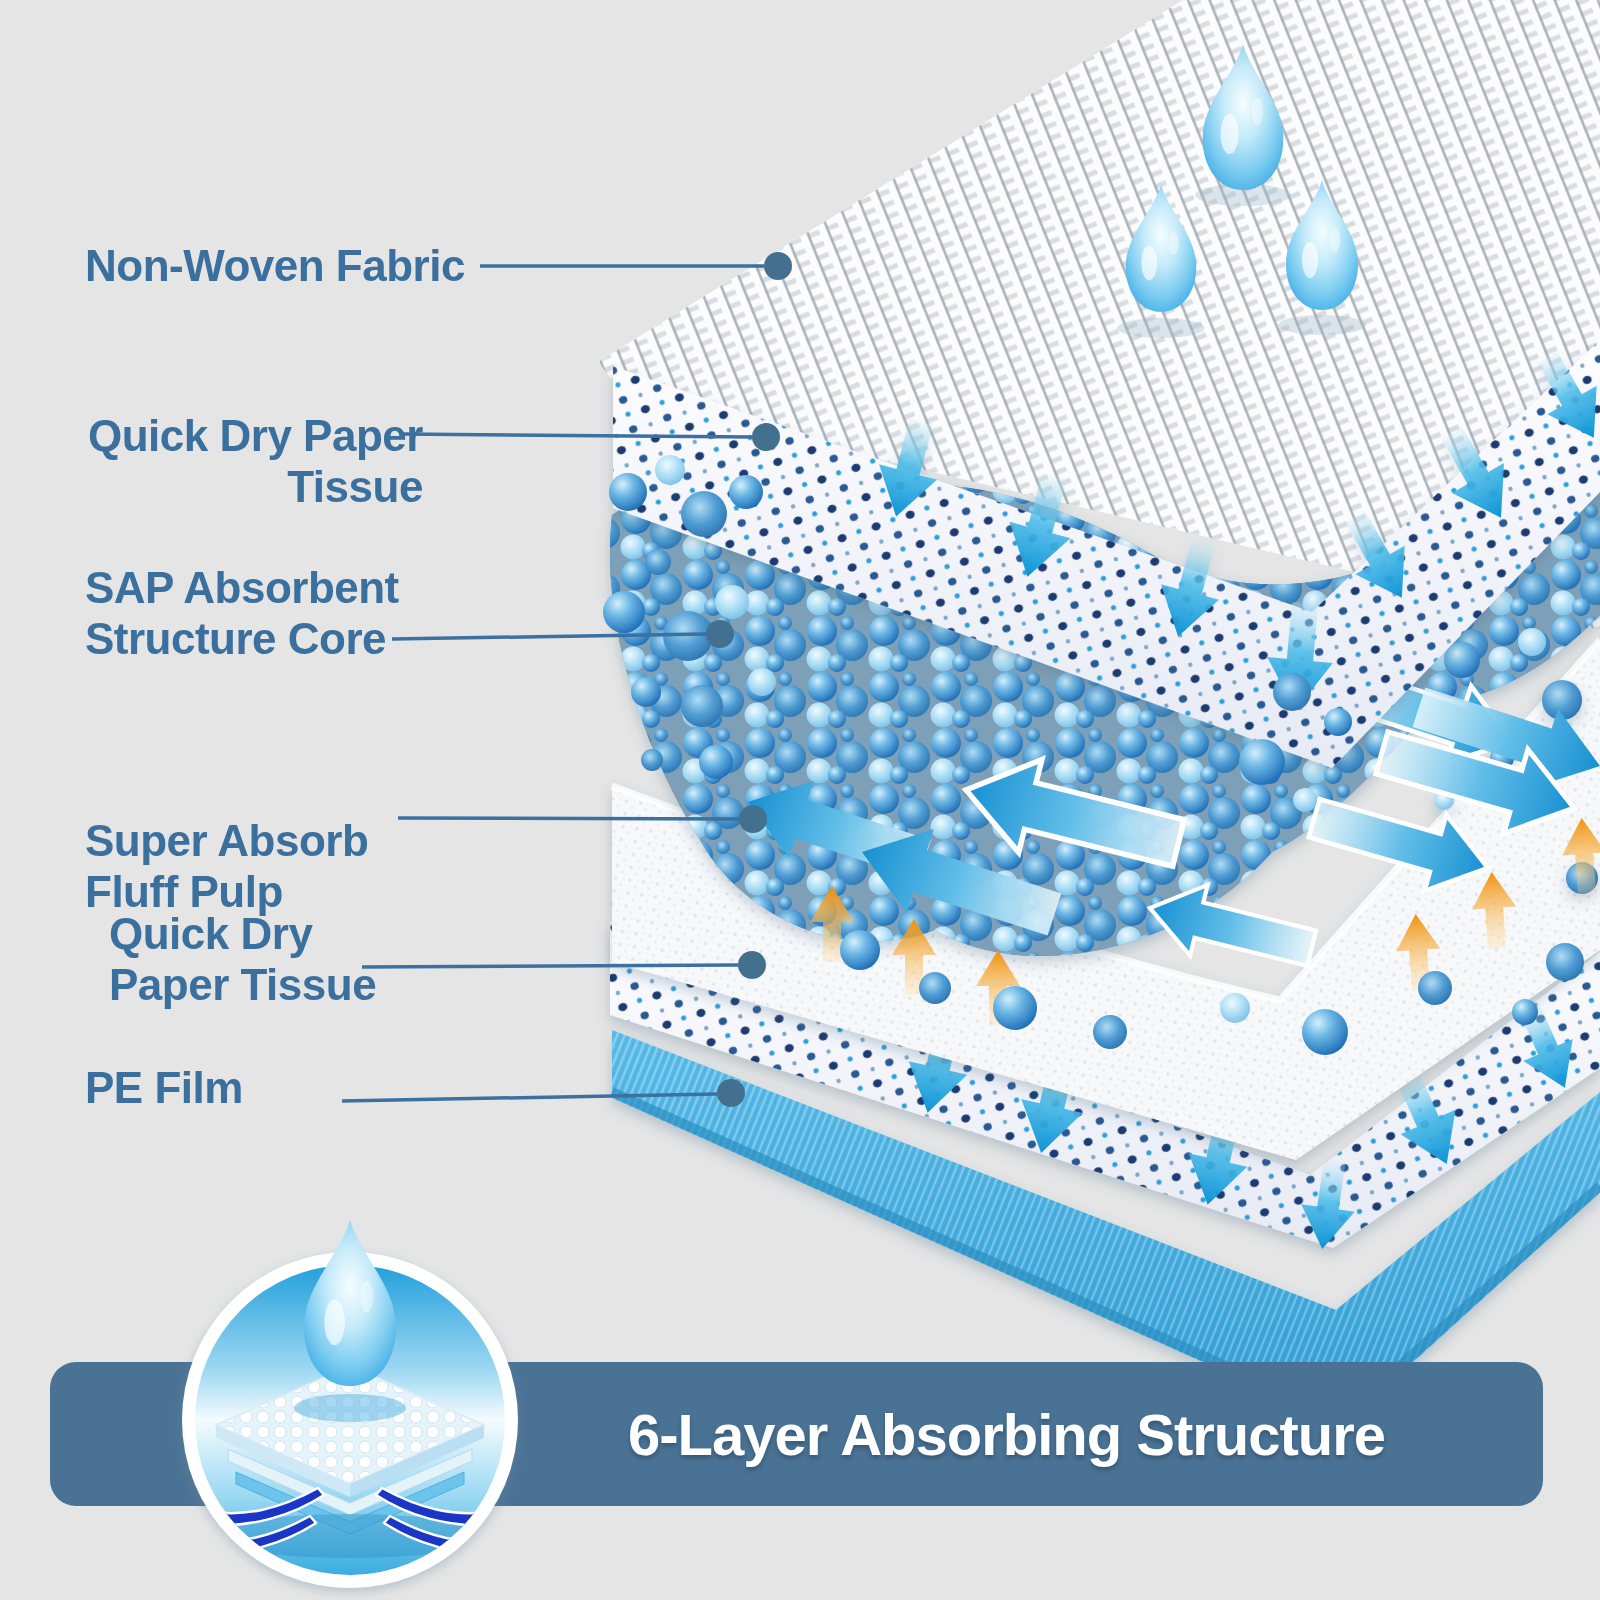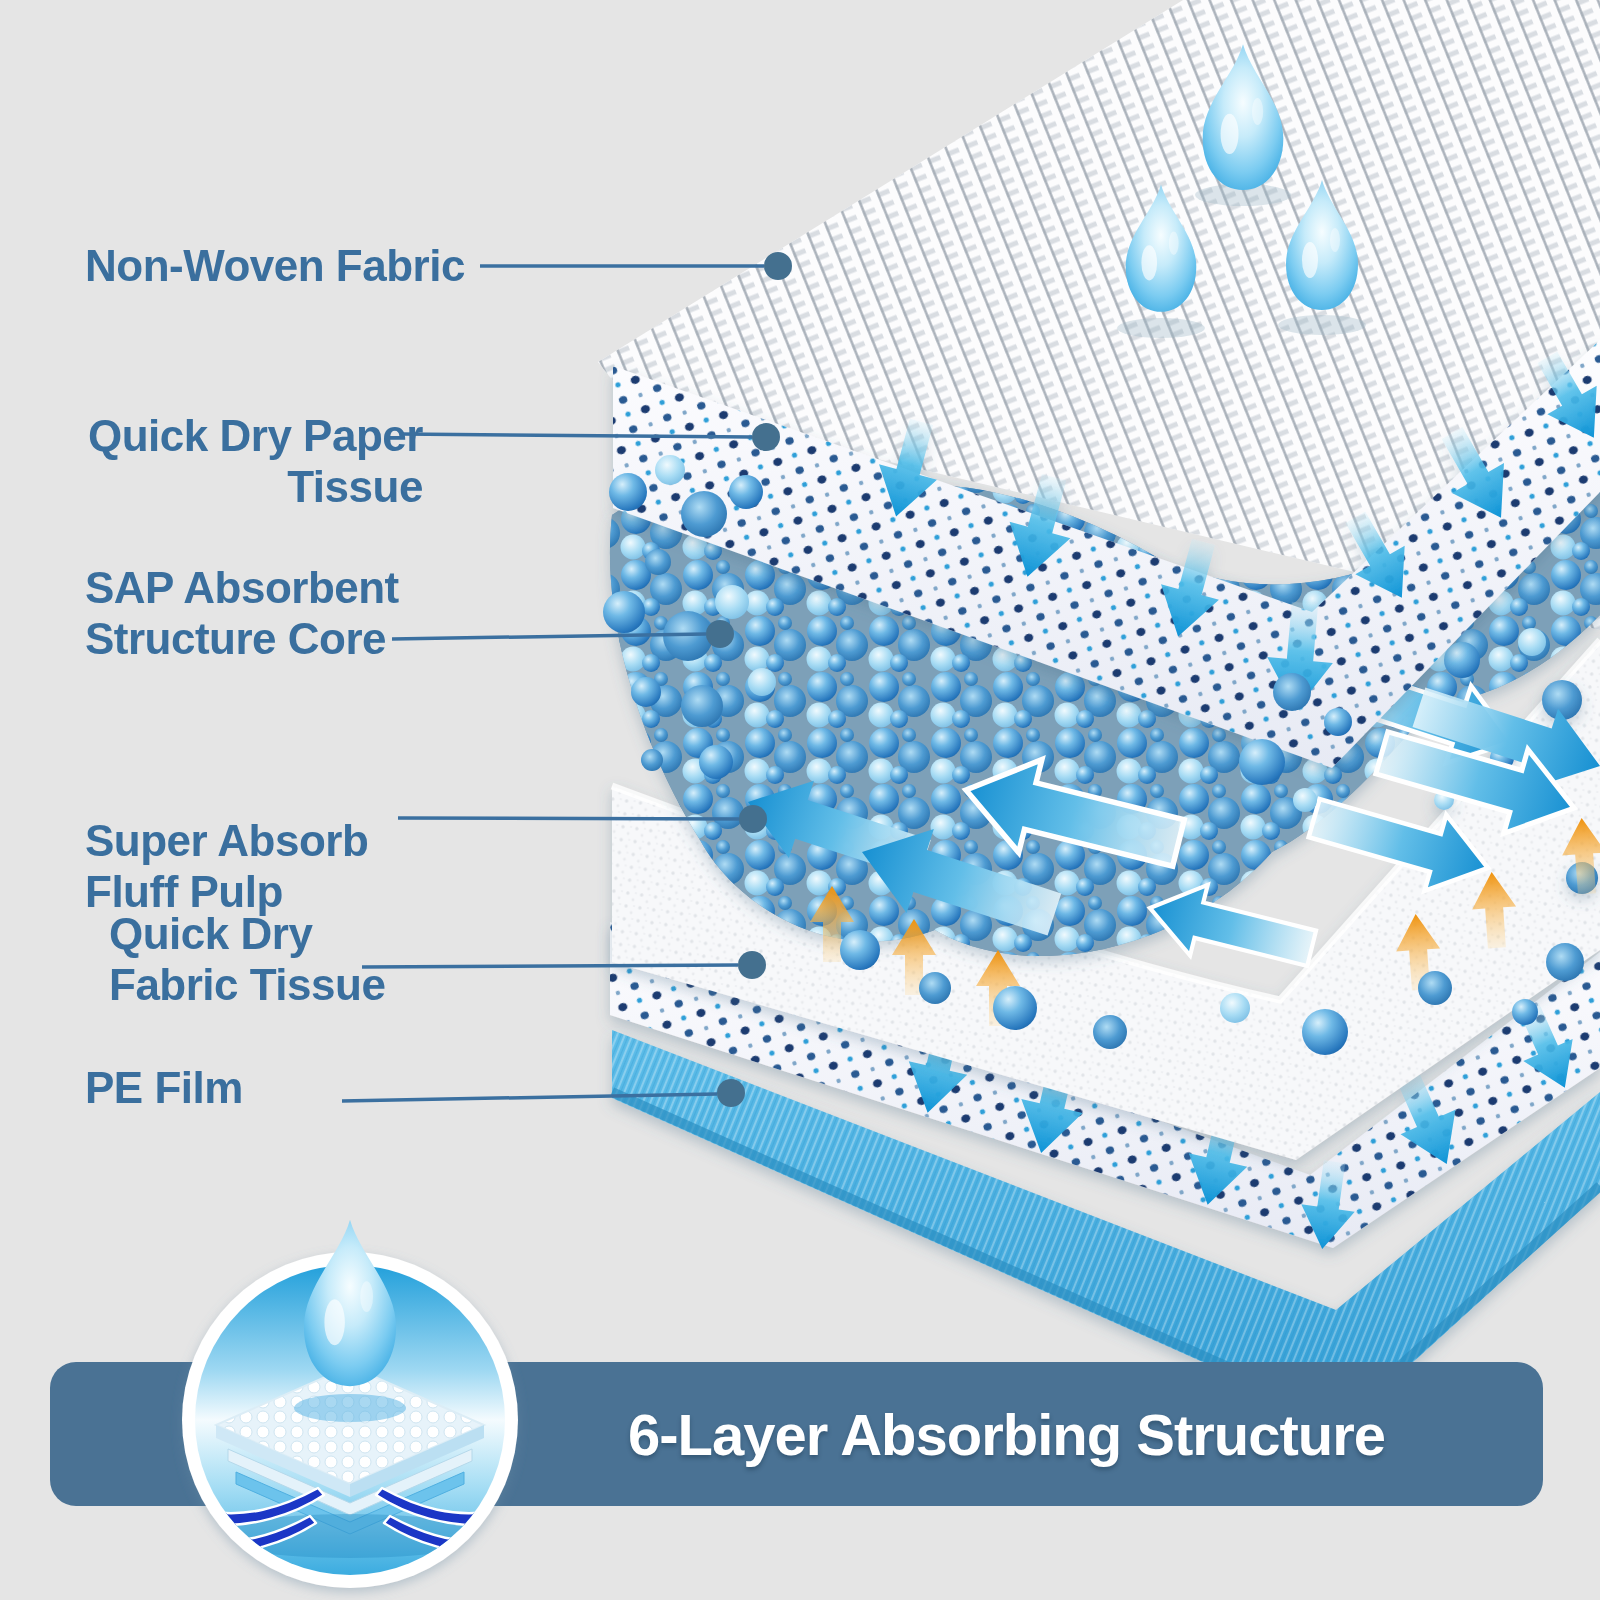--- a/index.html
+++ b/index.html
@@ -256,21 +256,21 @@
   <div class="layer-label" style="left:85px;top:562px;">
     <span>SAP Absorbent</span>
     <span>Structure Core</span>
   </div>
   <div class="layer-label" style="left:85px;top:783px;margin-top:32px;">
     <span>Super Absorb</span>
     <span>Fluff Pulp</span>
   </div>
   <div class="layer-label" style="left:85px;top:908px;margin-left:24px;">
     <span>Quick Dry</span>
-    <span>Fabric Tissue</span>
+    <span>Paper Tissue</span>
   </div>
   <div class="layer-label" style="left:85px;top:1062px;">
     <span>PE Film</span>
   </div>
 
   <div class="banner">
     <div class="banner-title">6-Layer Absorbing Structure</div>
   </div>
 
   <svg class="icon-svg" width="420" height="412" viewBox="150 1190 420 412">

